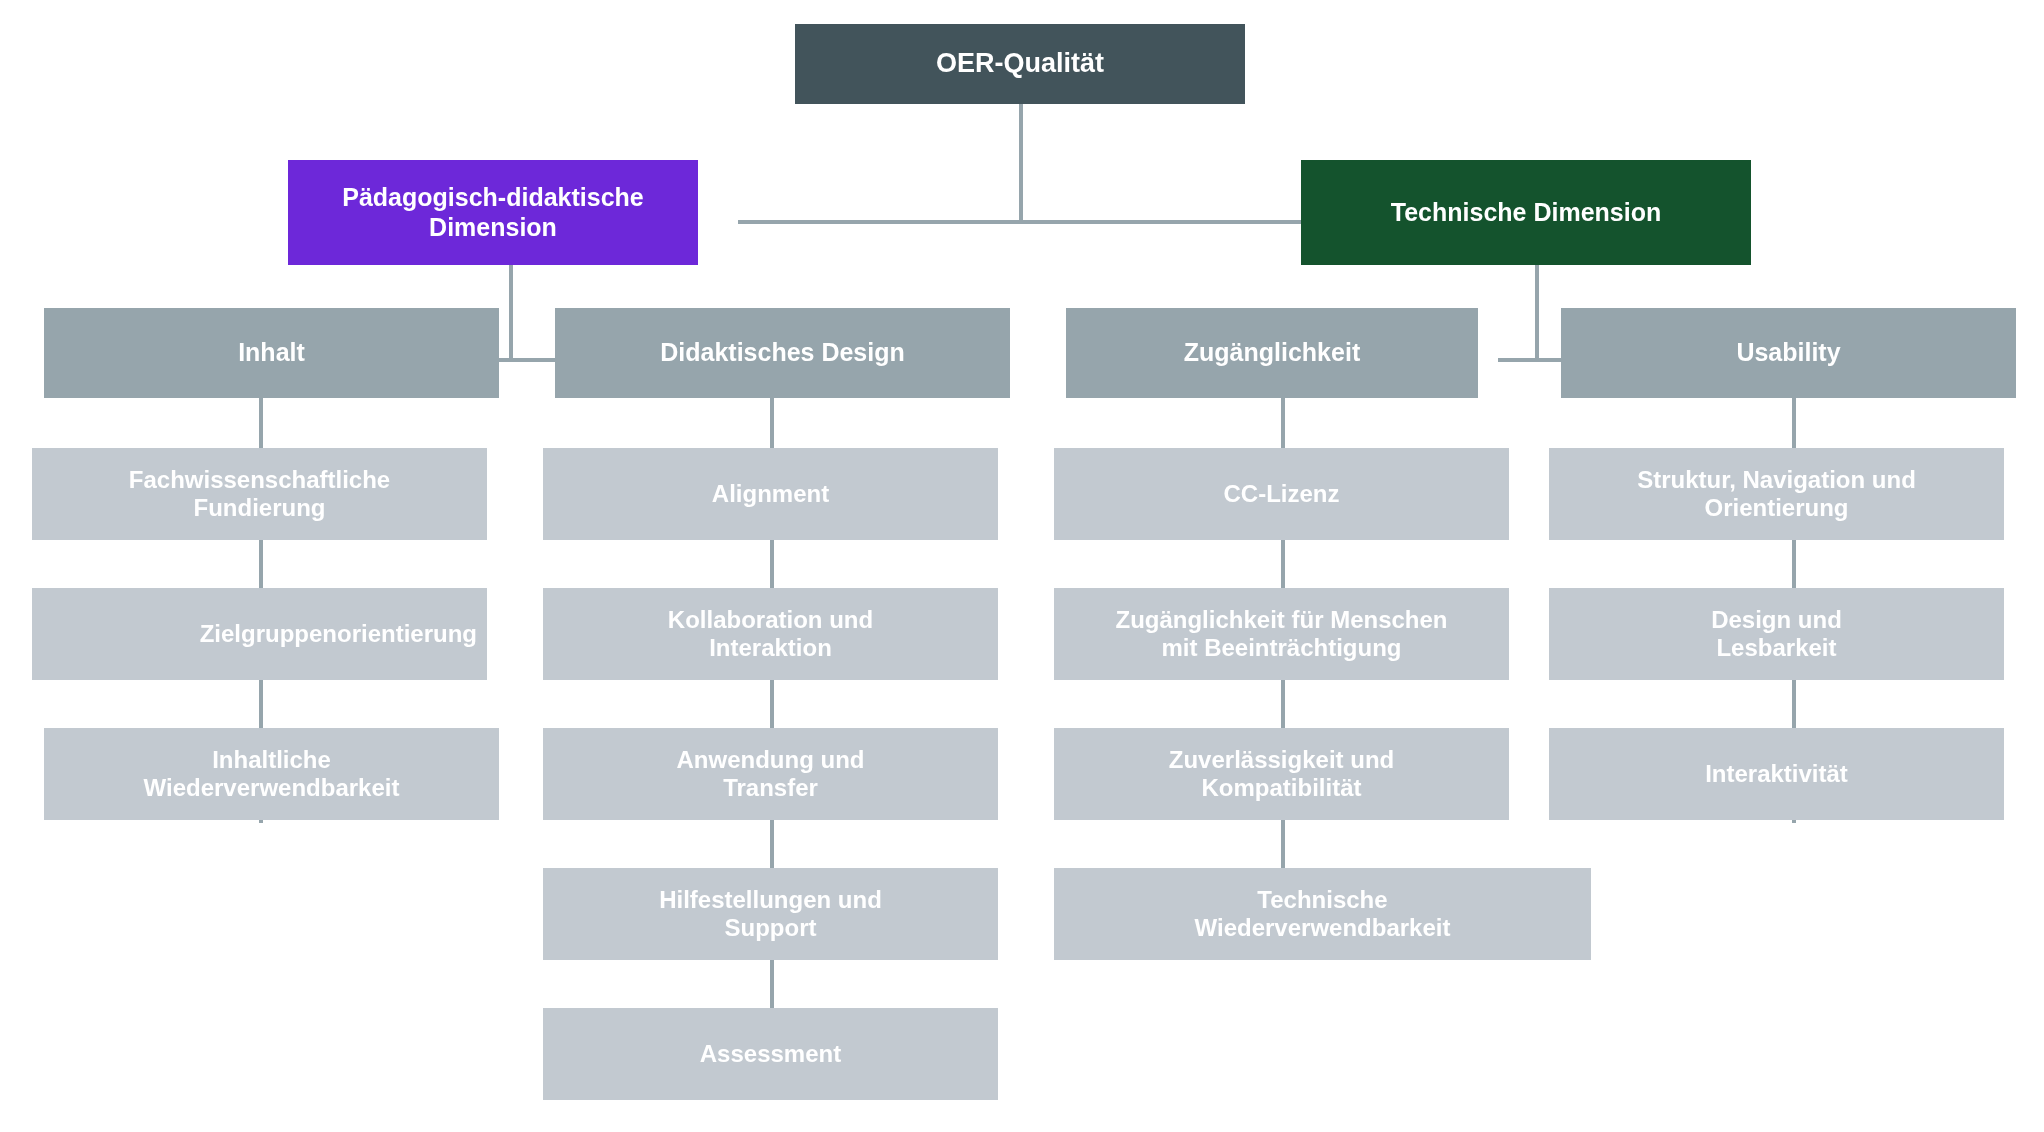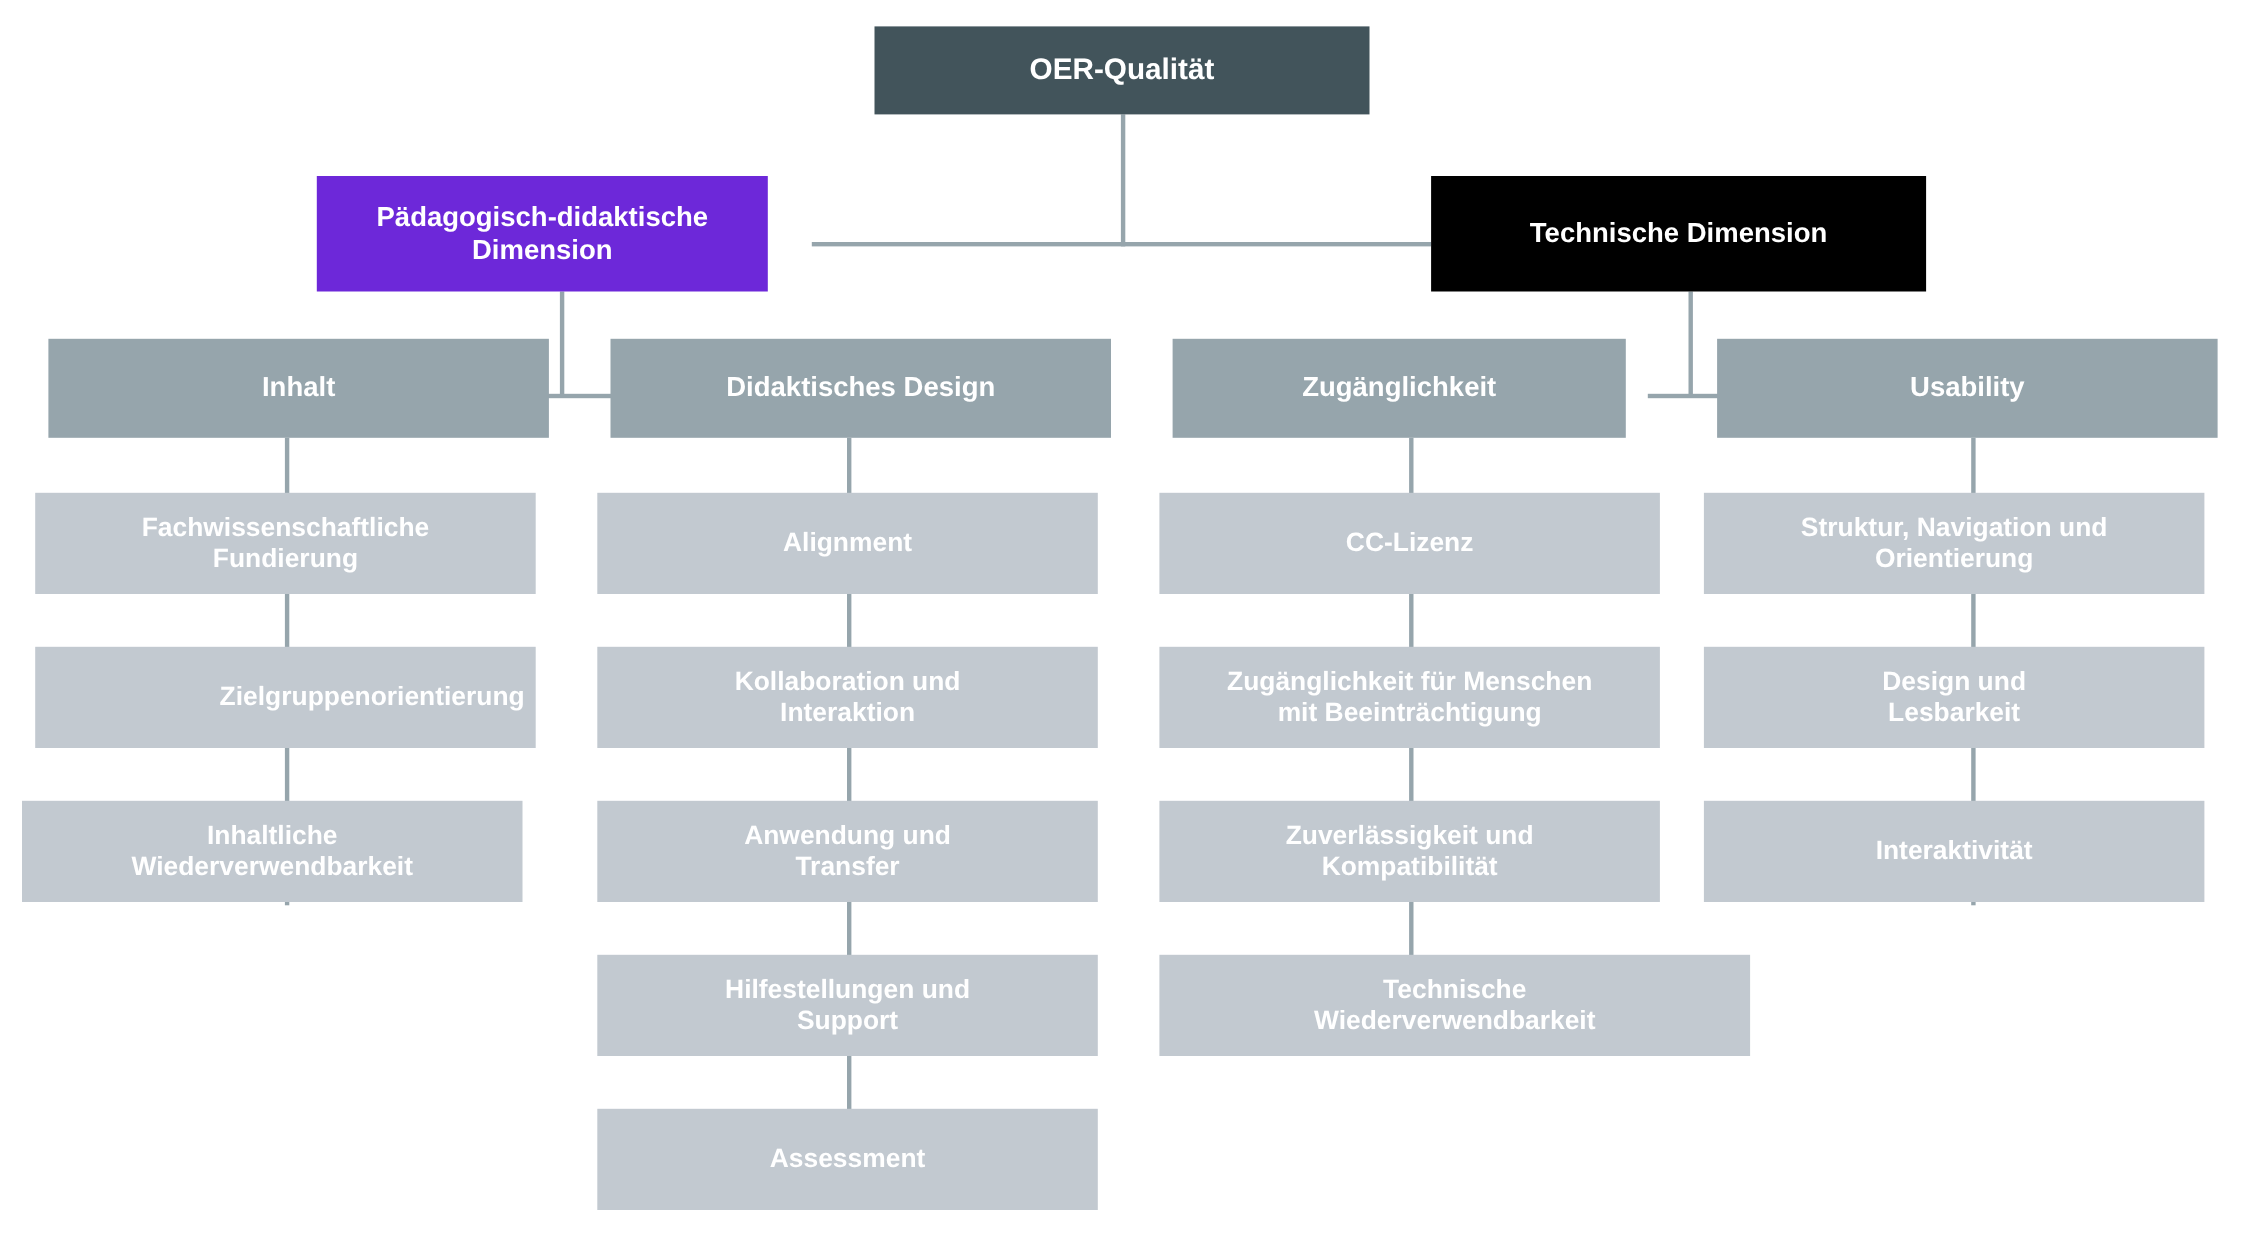--- a/index.html
+++ b/index.html
@@ -73,21 +73,21 @@
 
   <div class="node tier-root" style="left:795px; top:24px; width:450px; height:80px; background:#42545b;">
     <span class="node-label">OER-Qualität</span>
   </div>
 
   <div class="node tier-dim" style="left:288px; top:160px; width:410px; height:105px; background:#6d28d9;">
     <span class="node-label">Pädagogisch-didaktische
 Dimension</span>
   </div>
 
-  <div class="node tier-dim" style="left:1301px; top:160px; width:450px; height:105px; background:#000000;">
+  <div class="node tier-dim" style="left:1301px; top:160px; width:450px; height:105px; background:#14532d;">
     <span class="node-label">Technische Dimension</span>
   </div>
 
   <div class="node tier-cat" style="left:32px; top:308px; width:455px; height:90px; background:#96a5ac;">
     <span class="node-label">Inhalt</span>
   </div>
 
   <div class="node tier-cat" style="left:543px; top:308px; width:455px; height:90px; background:#96a5ac;">
     <span class="node-label">Didaktisches Design</span>
   </div>
@@ -100,21 +100,21 @@
     <span class="node-label">Usability</span>
   </div>
 
   <div class="node tier-leaf" style="left:32px; top:448px; width:455px; height:92px; background:#c2c9d0;">
     <span class="node-label">Fachwissenschaftliche
 Fundierung</span>
   </div>
   <div class="node tier-leaf" style="left:32px; top:588px; width:455px; height:92px; background:#c2c9d0;justify-content:flex-end;">
     <span class="node-label">Zielgruppenorientierung</span>
   </div>
-  <div class="node tier-leaf" style="left:20px; top:728px; width:455px; height:92px; background:#c2c9d0;">
+  <div class="node tier-leaf" style="left:44px; top:728px; width:455px; height:92px; background:#c2c9d0;">
     <span class="node-label">Inhaltliche
 Wiederverwendbarkeit</span>
   </div>
 
   <div class="node tier-leaf" style="left:543px; top:448px; width:455px; height:92px; background:#c2c9d0;">
     <span class="node-label">Alignment</span>
   </div>
   <div class="node tier-leaf" style="left:543px; top:588px; width:455px; height:92px; background:#c2c9d0;padding-left:10px;">
     <span class="node-label">Kollaboration und
 Interaktion</span>

